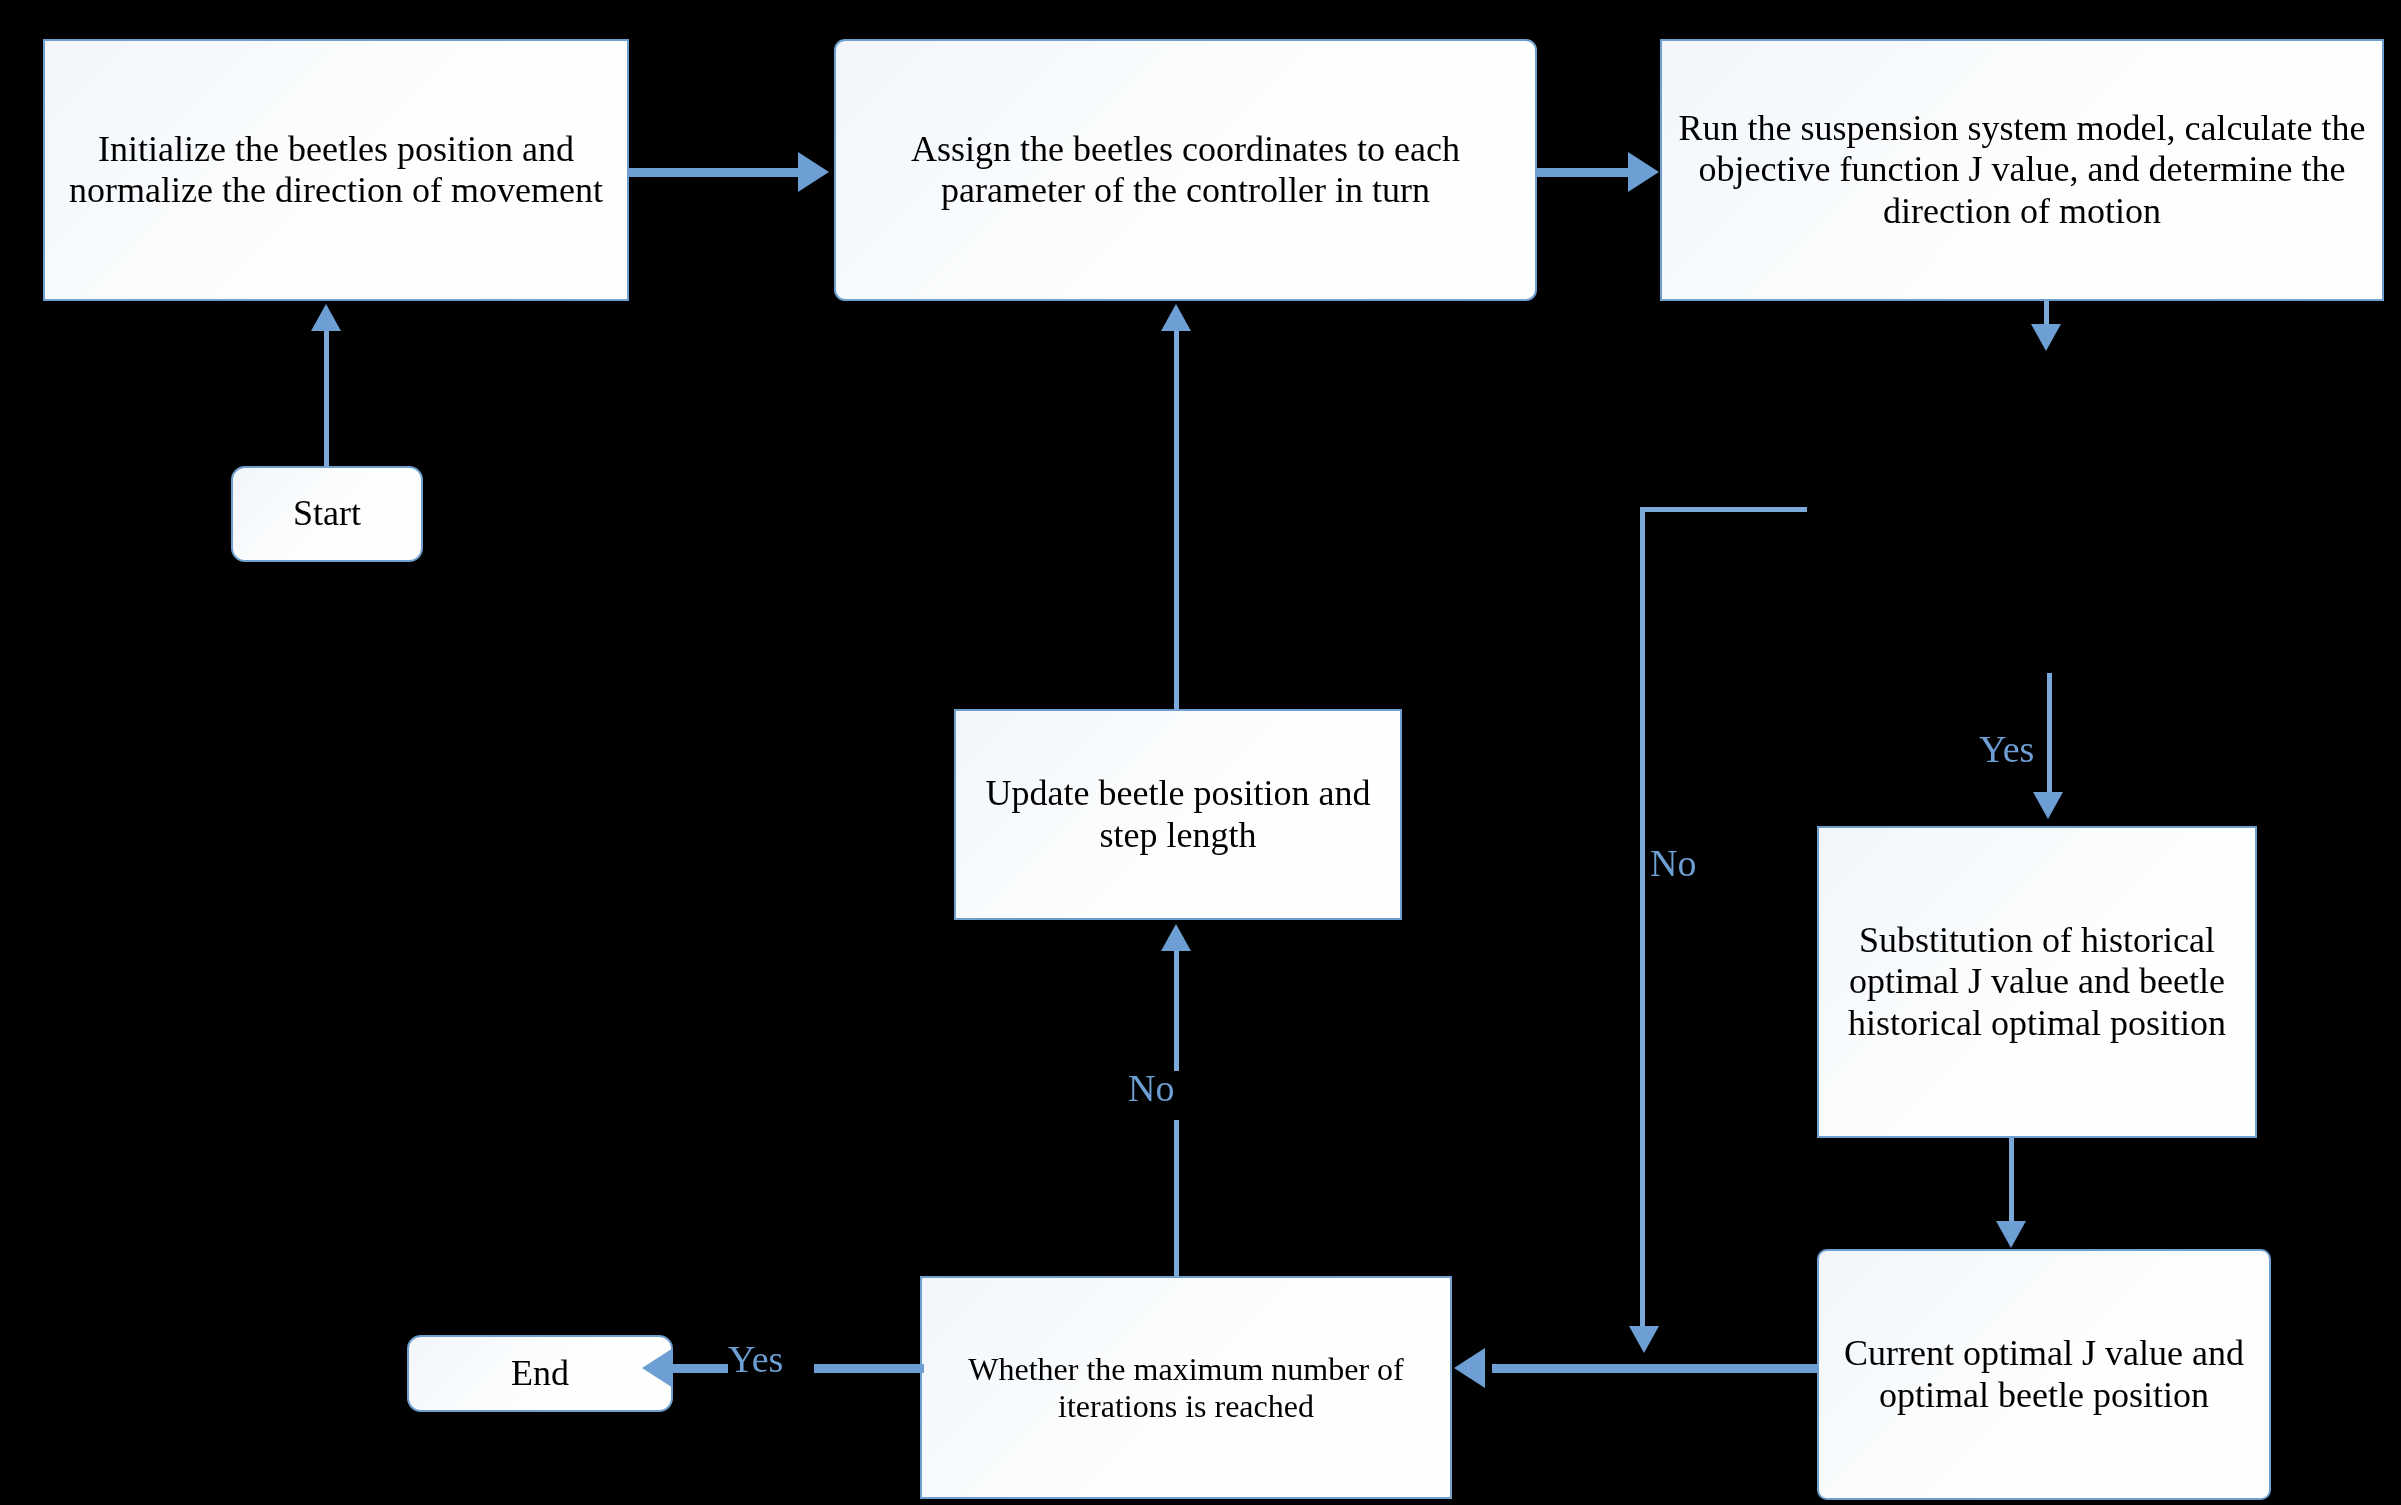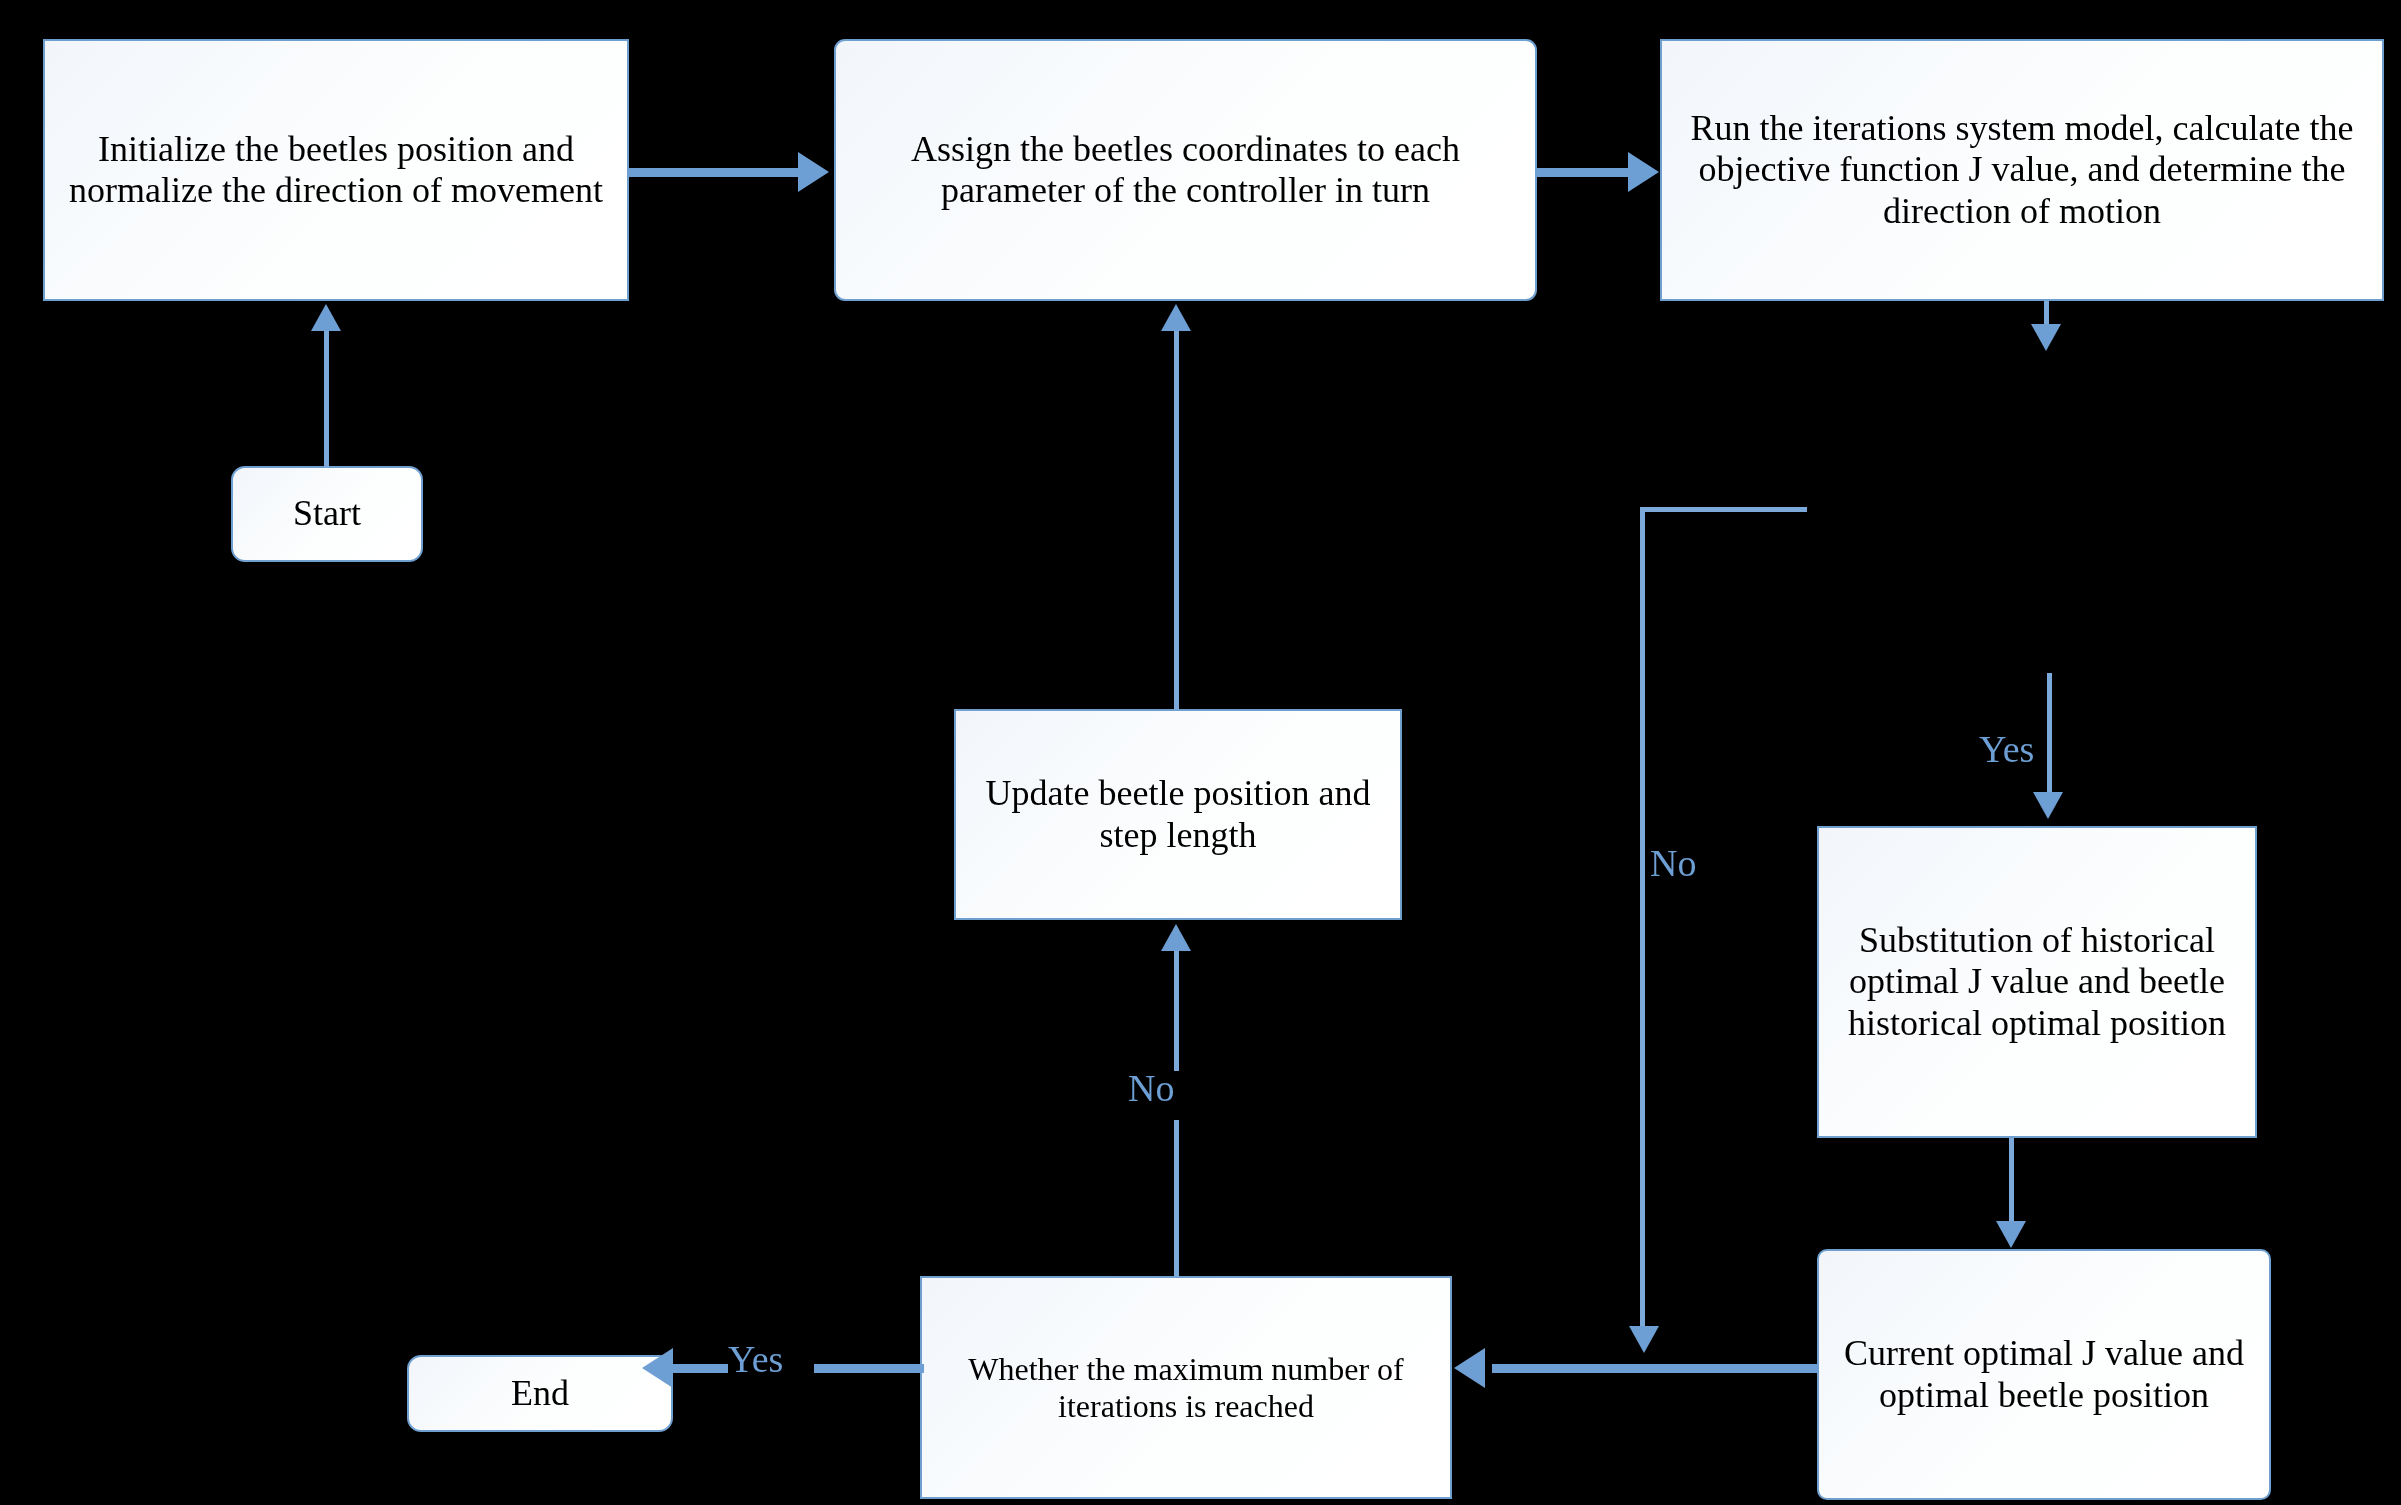--- a/index.html
+++ b/index.html
@@ -34,21 +34,21 @@
 
   <div class="node" style="left:43px;top:39px;width:586px;height:262px;font-size:36px;">
     <span class="txt">Initialize the beetles position and normalize the direction of movement</span>
   </div>
 
   <div class="node" style="left:834px;top:39px;width:703px;height:262px;font-size:36px;border-radius:11px;">
     <span class="txt">Assign the beetles coordinates to each parameter of the controller in turn</span>
   </div>
 
   <div class="node" style="left:1660px;top:39px;width:724px;height:262px;font-size:36px;">
-    <span class="txt">Run the iterations system model, calculate the objective function J value, and determine the direction of motion</span>
+    <span class="txt">Run the suspension system model, calculate the objective function J value, and determine the direction of motion</span>
   </div>
 
 
   <div class="node" style="left:1817px;top:826px;width:440px;height:312px;font-size:36px;">
     <span class="txt">Substitution of historical optimal J value and beetle historical optimal position</span>
   </div>
 
   <div class="node" style="left:1817px;top:1249px;width:454px;height:251px;font-size:36px;border-radius:10px;">
     <span class="txt">Current optimal J value and optimal beetle position</span>
   </div>
@@ -58,21 +58,21 @@
   </div>
 
   <div class="node" style="left:954px;top:709px;width:448px;height:211px;font-size:36px;">
     <span class="txt">Update beetle position and step length</span>
   </div>
 
   <div class="node term" style="left:231px;top:466px;width:192px;height:96px;font-size:36px;">
     <span class="txt">Start</span>
   </div>
 
-  <div class="node term" style="left:407px;top:1335px;width:266px;height:77px;font-size:36px;margin-top:20px;">
+  <div class="node term" style="left:407px;top:1335px;width:266px;height:77px;font-size:36px;">
     <span class="txt">End</span>
   </div>
 
   <div class="ln lnv ln-thin" style="left:324px;top:329px;width:4.7px;height:139px;"></div>
   <div class="arw arw-thin-u" style="left:311px;top:304px;"></div>
 
   <div class="ln lnh" style="left:629px;top:168px;width:169px;height:9.4px;"></div>
   <div class="arw arw-r" style="left:798px;top:152px;"></div>
 
   <div class="ln lnh" style="left:1537px;top:168px;width:91px;height:9.4px;"></div>

